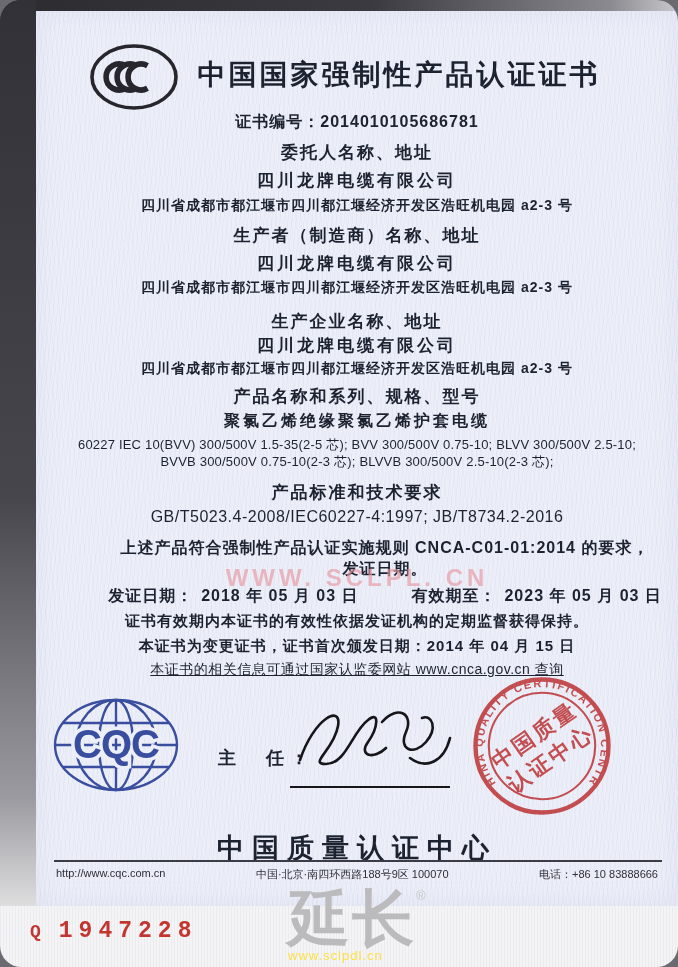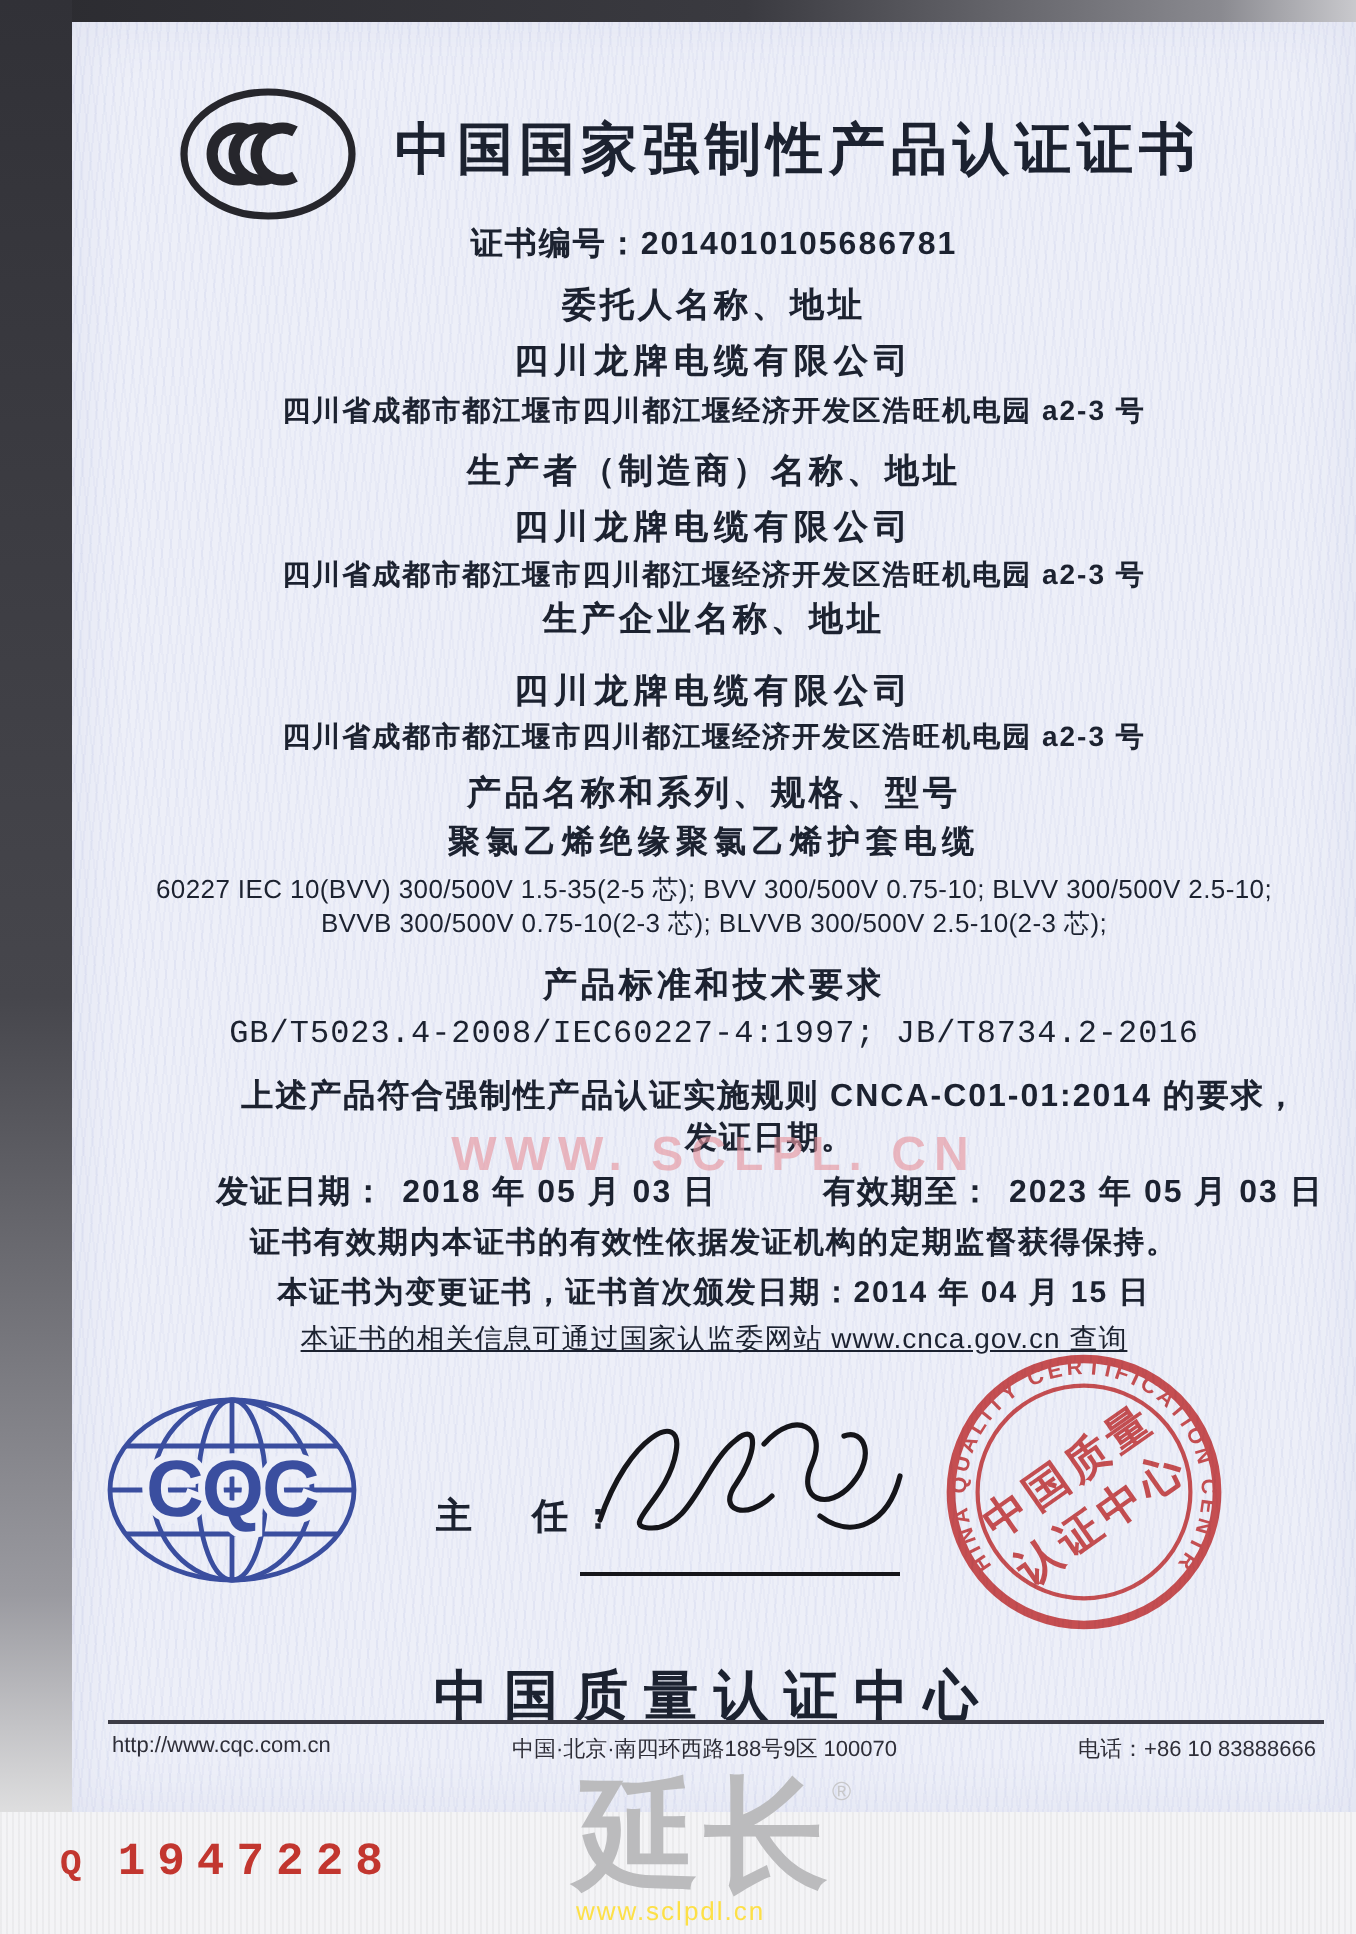--- a/index.html
+++ b/index.html
@@ -1,35 +1,35 @@
 <!DOCTYPE html>
 <html><head>
 <meta charset="utf-8">
 <style>
   html,body{margin:0;padding:0;}
   body{font-family:"Liberation Sans","DejaVu Sans",sans-serif;background:#6a6a70;}
-  #stage{position:relative;width:678px;height:967px;overflow:hidden;background:#45454b;margin:0 auto;}
+  #stage{position:relative;width:678px;height:967px;overflow:hidden;background:#45454b;margin:0 auto;border-radius:21px;}
   
   .edge-top{position:absolute;left:0;top:0;width:678px;height:11px;background:linear-gradient(90deg,#2b2b30 0%,#3a3a40 55%,#8a8a90 90%,#c9c9cd 100%);}
   .edge-left{position:absolute;left:0;top:0;width:36px;height:906px;background:linear-gradient(180deg,#313137 0%,#46464c 55%,#9a9aa0 88%,#dededf 100%);}
   .bottom-strip{position:absolute;left:0;top:906px;width:678px;height:61px;background:#f4f4f6;background-image:repeating-linear-gradient(90deg,rgba(0,0,0,0.035) 0 1px,transparent 1px 3px);}
   
   .paper{position:absolute;left:36px;top:11px;width:642px;height:895px;background-color:#edeff8;
     background-image:repeating-linear-gradient(96deg,rgba(110,125,200,0.055) 0 1px,transparent 1px 4px),
                      repeating-linear-gradient(84deg,rgba(110,125,200,0.045) 0 1px,transparent 1px 5px);
     box-shadow:inset 0 0 30px rgba(90,100,160,0.08);}
   .line{position:absolute;left:36px;width:642px;text-align:center;color:#1c2230;white-space:nowrap;}
   .b{font-weight:bold;}
   .title{font-size:28px;letter-spacing:3px;padding-left:84px;width:558px;}
   .certno{font-size:16px;letter-spacing:1px;}
   .h{font-size:17px;letter-spacing:2px;}
   .co{font-size:17px;letter-spacing:3px;}
   .addr{font-size:14px;letter-spacing:1px;}
   .mono-ish{font-size:13px;letter-spacing:0.2px;}
-  .std{font-size:16px;letter-spacing:0.5px;font-family:Liberation Mono, monospace;}
+  .std{font-size:16px;letter-spacing:0.5px;}
   .stm{font-size:16px;letter-spacing:1px;padding-left:28px;}
   .note{font-size:15px;letter-spacing:1px;}
   .note-sm{font-size:14px;letter-spacing:0.5px;}
   .wm-center{color:rgba(231,150,160,0.65);font-size:24px;font-weight:bold;letter-spacing:4px;z-index:5;}
   .dates span{margin:0 4px;}
   .org-name{font-size:27px;letter-spacing:8px;}
   .rule{position:absolute;left:54px;top:860px;width:608px;height:0;border-top:2px solid #3c3c46;}
   .footer-row{position:absolute;left:36px;top:867px;width:642px;display:flex;justify-content:space-between;padding:0 20px;box-sizing:border-box;font-size:11px;color:#2e2e38;}
   .ccc-logo{position:absolute;left:88px;top:42px;}
   .cqc-logo{position:absolute;left:50px;top:694px;}
@@ -69,21 +69,21 @@
   </div>
 
   <div class="line b h" style="top:141px;">委托人名称、地址</div>
   <div class="line b co" style="top:169px;">四川龙牌电缆有限公司</div>
   <div class="line b addr" style="top:197px;">四川省成都市都江堰市四川都江堰经济开发区浩旺机电园 a2-3 号</div>
 
   <div class="line b h" style="top:224px;">生产者（制造商）名称、地址</div>
   <div class="line b co" style="top:252px;">四川龙牌电缆有限公司</div>
   <div class="line b addr" style="top:279px;">四川省成都市都江堰市四川都江堰经济开发区浩旺机电园 a2-3 号</div>
 
-  <div class="line b h" style="top:298px;">生产企业名称、地址</div>
+  <div class="line b h" style="top:310px;">生产企业名称、地址</div>
   <div class="line b co" style="top:334px;">四川龙牌电缆有限公司</div>
   <div class="line b addr" style="top:360px;">四川省成都市都江堰市四川都江堰经济开发区浩旺机电园 a2-3 号</div>
 
   <div class="line b h" style="top:385px;">产品名称和系列、规格、型号</div>
   <div class="line b co" style="top:411px;font-size:16px;">聚氯乙烯绝缘聚氯乙烯护套电缆</div>
   <div class="line mono-ish" style="top:436px;">60227 IEC 10(BVV) 300/500V 1.5-35(2-5 芯); BVV 300/500V 0.75-10; BLVV 300/500V 2.5-10;</div>
   <div class="line mono-ish" style="top:453px;">BVVB 300/500V 0.75-10(2-3 芯); BLVVB 300/500V 2.5-10(2-3 芯);</div>
 
   <div class="line b h" style="top:481px;">产品标准和技术要求</div>
   <div class="line std" style="top:508px;">GB/T5023.4-2008/IEC60227-4:1997; JB/T8734.2-2016</div>

